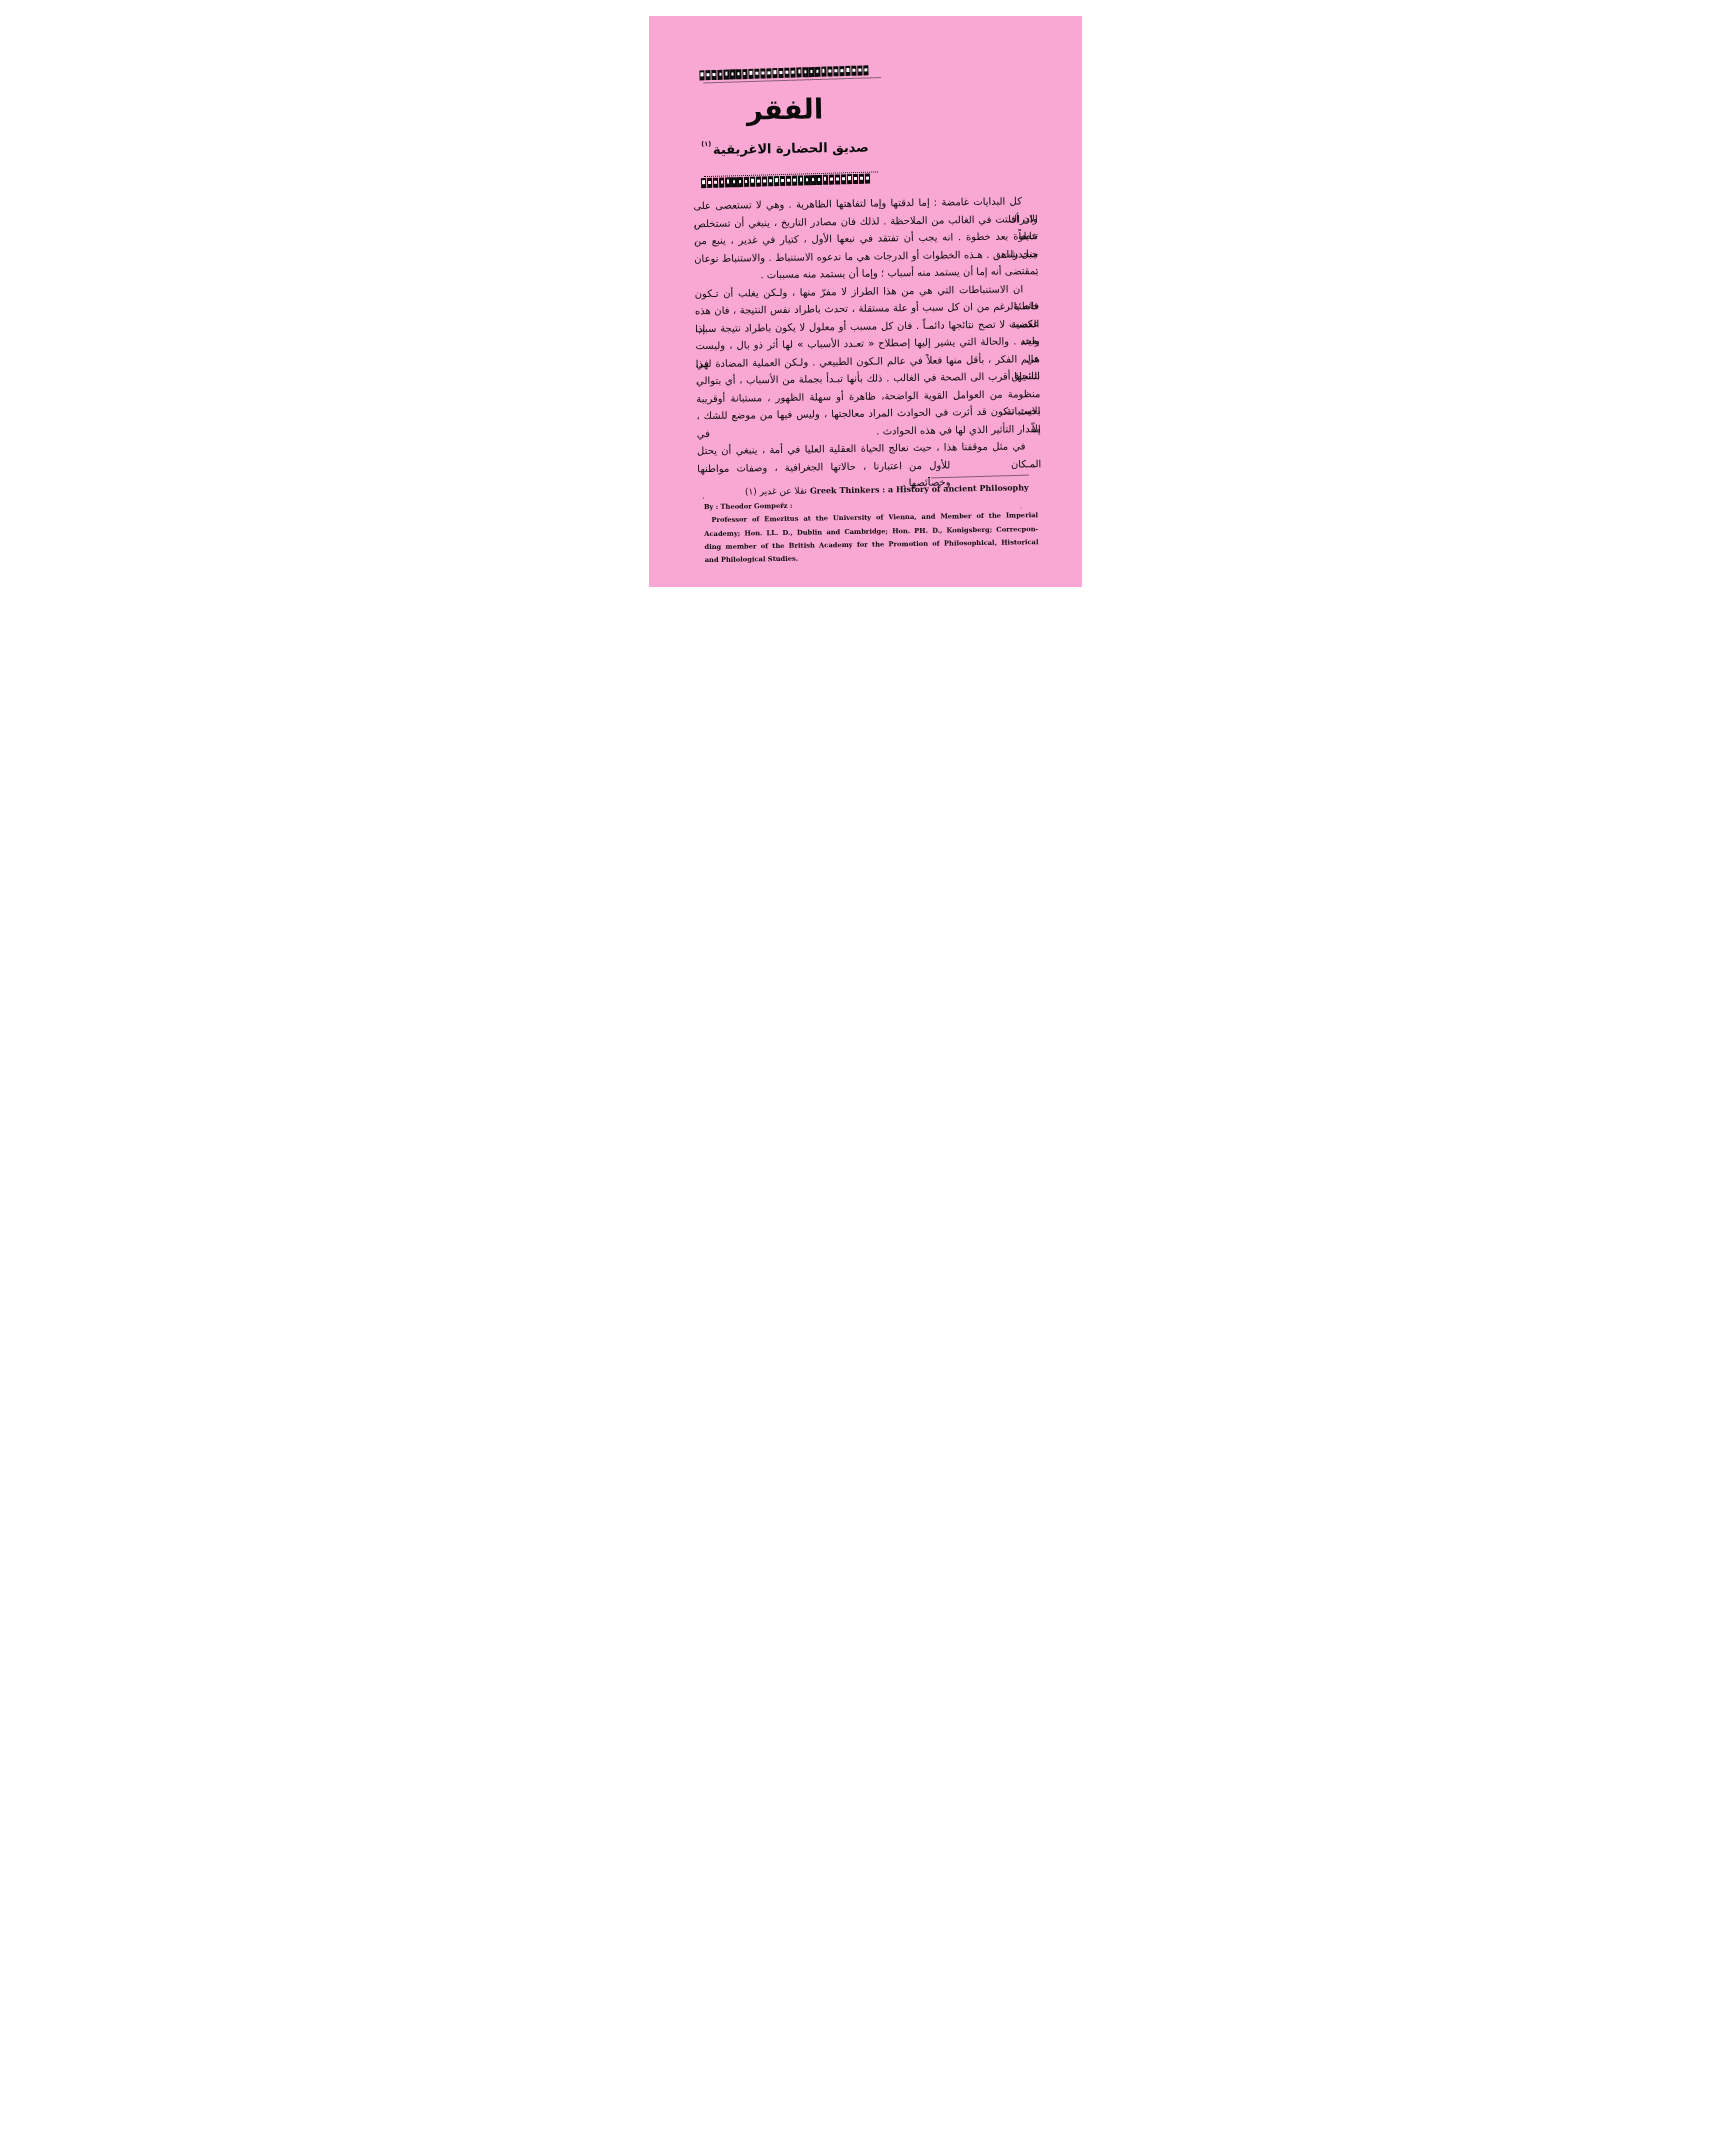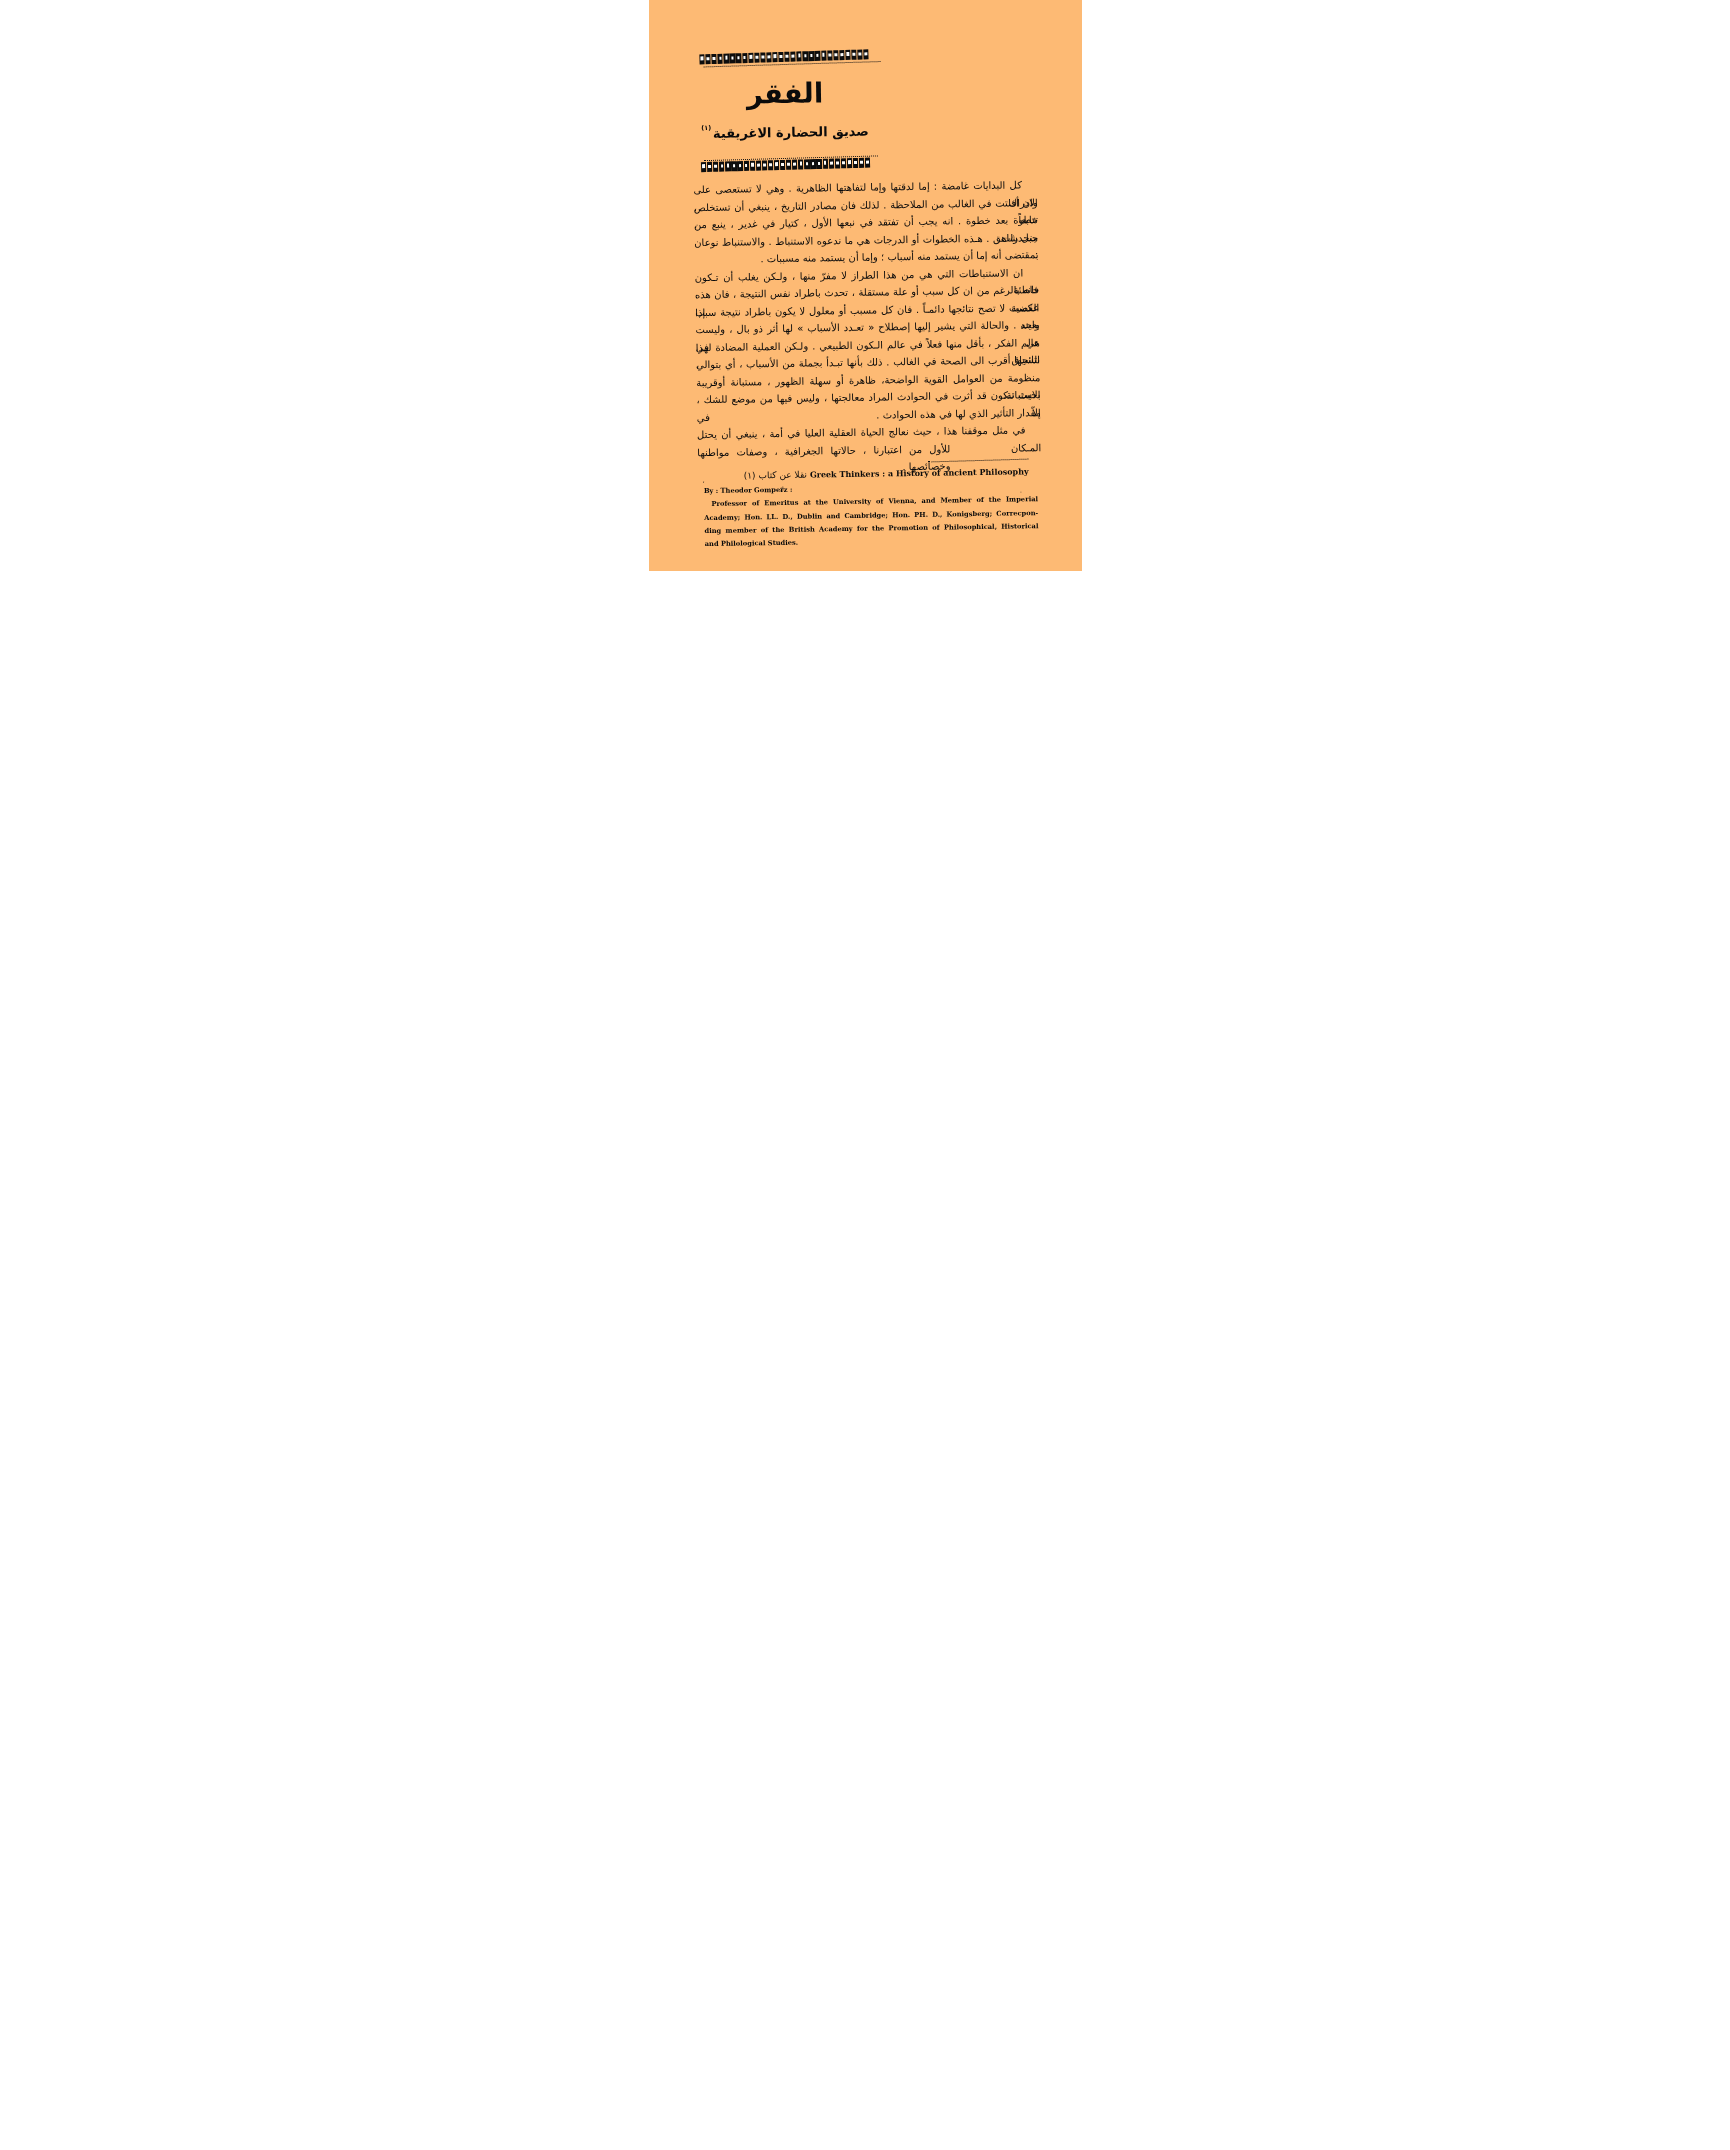--- a/index.html
+++ b/index.html
@@ -1,20 +1,20 @@
 <!DOCTYPE html>
 <html lang="ar" style="font-size:6.9px"><head>
 <meta charset="utf-8">
 <style>
   html,body{margin:0;padding:0;background:#ffffff;}
   .page{
     position:relative;
     width:433px;height:571px;
-    margin:0 auto;
-    background:#fdba74;
+    margin:16px auto;
+    background:#f9a8d4;
     overflow:hidden;
     font-family:"DejaVu Sans",sans-serif;
     color:#0b0b0b;
   }
   .scan{position:absolute;inset:0;transform:rotate(-0.85deg);transform-origin:45% 40%;}
 
   
   .ornament{position:absolute;display:flex;align-items:flex-start;}
   .orn-top{left:53px;top:51px;width:170px;transform:rotate(-0.9deg);}
   .orn-bottom{left:53px;top:159px;width:172px;transform:rotate(-0.7deg);}
@@ -149,21 +149,21 @@
         <div class="bline">بحيث تـكون قد أثرت في الحوادث المراد معالجتها ، وليس فيها من موضع للشك ، إلاّ في</div>
         <div class="bline end">مقدار التأثير الذي لها في هذه الحوادث .</div>
         <div class="bline indent">في مثل موقفنا هذا ، حيث نعالج الحياة العقلية العليا في أمة ، ينبغي أن يحتل المـكان</div>
         <div class="bline end-deep">للأول من اعتبارنا ، حالاتها الجغرافية ، وصفات مواطنها وخصائصها .</div>
       </div>
 
     <div class="sep-dots"></div>
 
     <div class="fn-ref">
       <span class="latin">Greek Thinkers : a History of ancient Philosophy</span>
-      <span>نقلا عن كتاب</span>
+      <span>نقلا عن غدير</span>
       <span>(١)</span>
     </div>
 
     <div class="fn-block">
 
     <div class="fline">By : Theodor Gomperz :</div>
         <div class="fline fj fi">Professor of  Emeritus at the University of  Vienna, and Member of  the Imperial</div>
         <div class="fline fj">Academy; Hon. LL. D., Dublin and Cambridge; Hon. PH. D., Konigsberg; Correcpon-</div>
         <div class="fline fj">ding member of the British Academy for the Promotion of Philosophical,  Historical</div>
         <div class="fline">and Philological Studies.</div>

